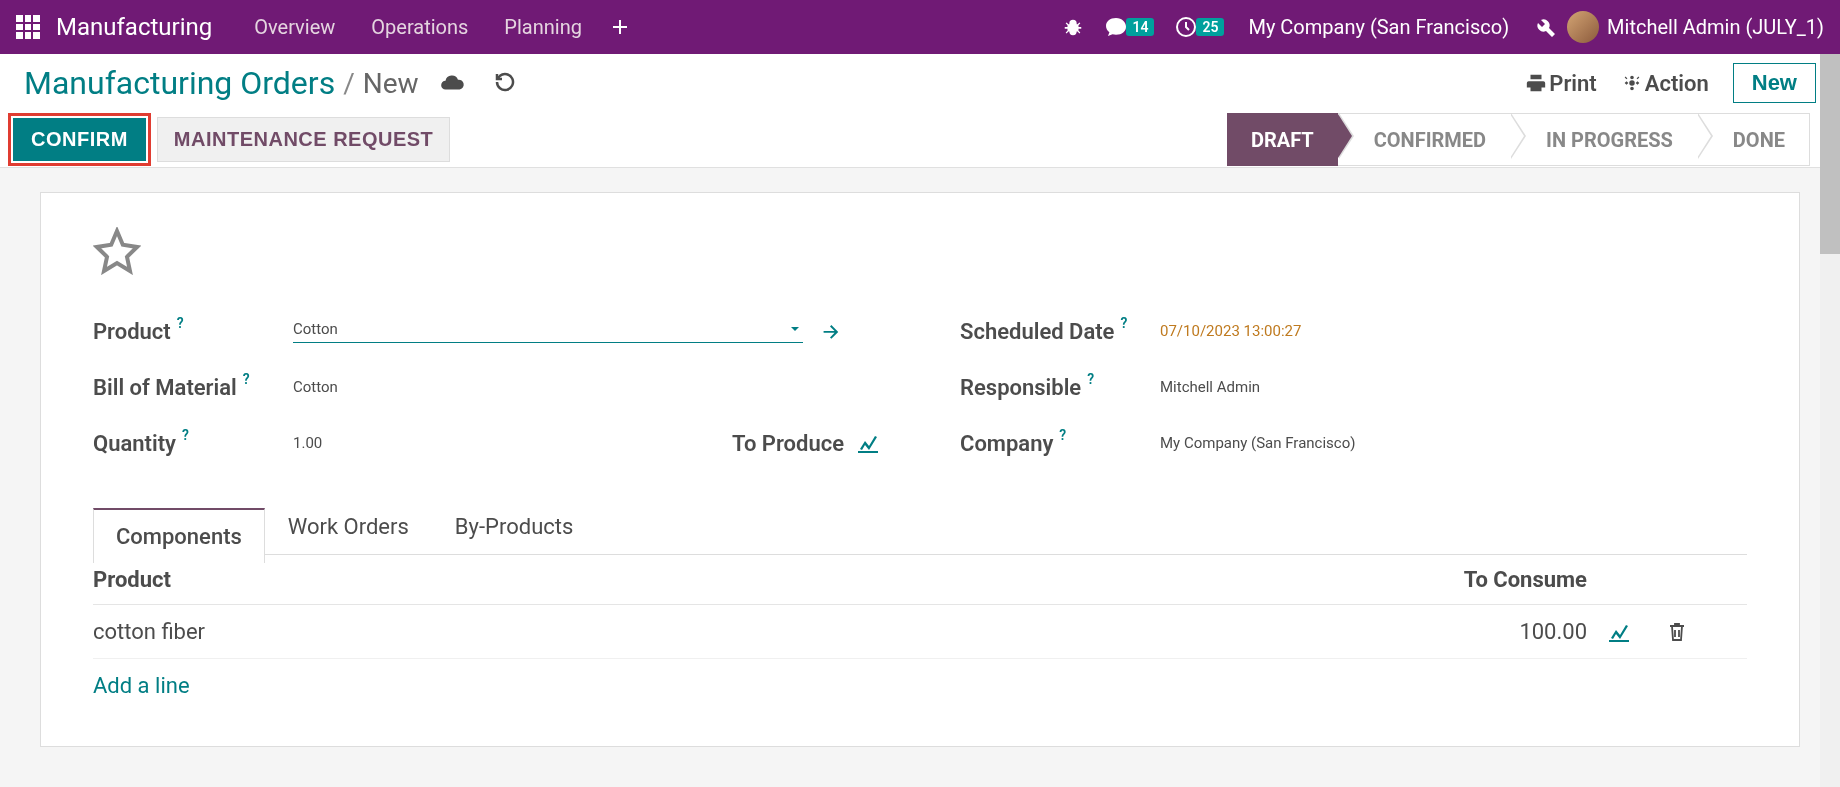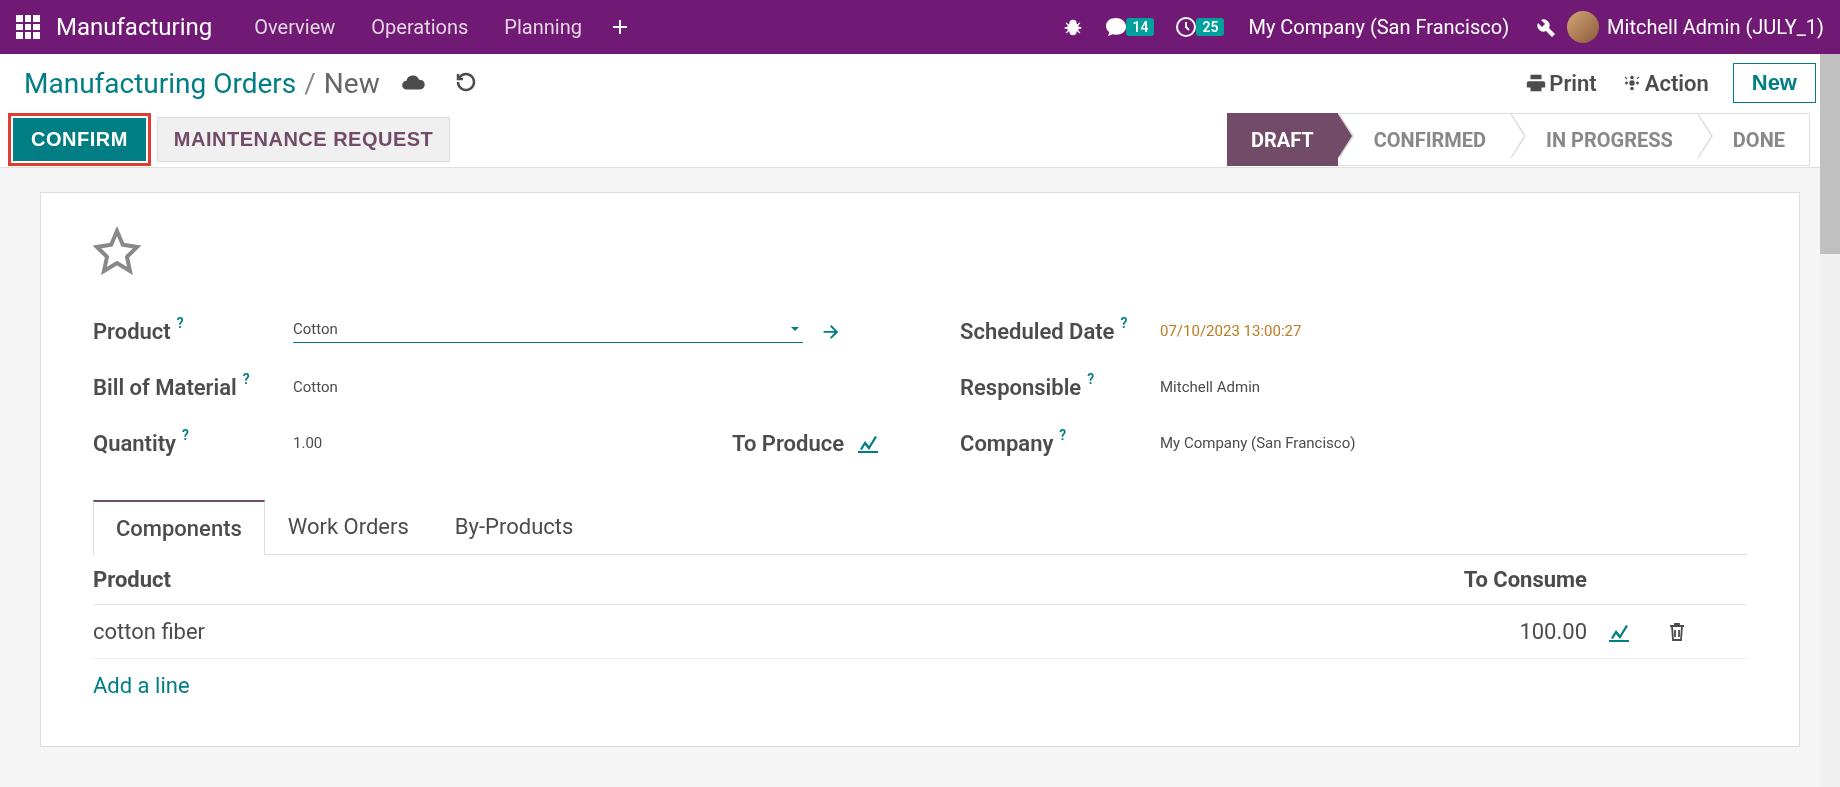--- a/index.html
+++ b/index.html
@@ -13,21 +13,21 @@
 .nav-item { font-size: 20px; color: #e5d5e0; padding: 0 18px; cursor: pointer; }
 .nav-spacer { flex: 1; }
 .nav-icon { margin: 0 10px; cursor: pointer; display: flex; align-items: center; }
 .badge { background: #00a09d; color: #fff; font-size: 14px; font-weight: 600; padding: 1px 6px; border-radius: 3px; margin-left: -2px; }
 .company-name { font-size: 20px; color: #fff; margin: 0 14px; }
 .avatar { width: 32px; height: 32px; border-radius: 50%; background: linear-gradient(135deg,#d4a574,#8b5a3c); margin-right: 8px; display:inline-block; }
 .user-name { font-size: 20px; color: #fff; }
 
 
 .breadcrumb-bar { background: #fff; height: 58px; display: flex; align-items: center; padding: 0 24px; }
-.breadcrumb-link { color: #017e84; font-size: 28px; cursor: pointer; }
+.breadcrumb-link { color: #017e84; font-size: 32px; cursor: pointer; }
 .breadcrumb-sep { color: #888; font-size: 28px; margin: 0 8px; }
 .breadcrumb-current { color: #666; font-size: 28px; }
 .breadcrumb-icons { margin-left: 20px; display: flex; gap: 28px; }
 .breadcrumb-icons svg { cursor: pointer; }
 .bc-spacer { flex: 1; }
 .print-btn, .action-btn { color: #4c4c4c; font-size: 22px; font-weight: 600; display: flex; align-items: center; gap: 2px; margin: 0 12px; cursor: pointer; }
 .new-btn { border: 1.5px solid #017e84; color: #017e84; background: #fff; font-size: 22px; font-weight: 600; padding: 6px 18px; margin-left: 12px; cursor: pointer; }
 
 
 .status-bar { background: #fff; height: 56px; display: flex; align-items: center; padding: 0 0 0 8px; border-bottom: 1px solid #e0e0e0; position: relative; }
@@ -57,21 +57,21 @@
 .form-value.required-sel { border-bottom: 1.5px solid #017e84; padding-bottom: 4px; justify-content: space-between; max-width: 510px; }
 .form-value.date-val { color: #bf7a1f; }
 .dropdown-caret { color: #017e84; cursor: pointer; }
 .ext-link { color: #017e84; margin-left: 16px; cursor: pointer; }
 .produce-label { font-size: 22px; font-weight: 600; color: #4c4c4c; margin-left: auto; margin-right: 12px; }
 .chart-icon { color: #017e84; cursor: pointer; }
 
 
 .tabs { display: flex; border-bottom: 1px solid #ddd; margin-top: 28px; }
 .tab { padding: 14px 22px; font-size: 22px; color: #4c4c4c; cursor: pointer; border: 1px solid transparent; border-bottom: none; }
-.tab.active { border-color: #ddd; border-top: 2px solid #714B67; background: #fff; position: relative; top: 1px; font-weight: 500; }
+.tab.active { border-color: #ddd; border-top: 2px solid #714B67; background: #fff; position: relative; top: 9px; font-weight: 500; }
 
 
 .comp-table { width: 100%; }
 .comp-head { display: flex; padding: 12px 0; border-bottom: 1px solid #e5e5e5; font-size: 22px; font-weight: 700; color: #4c4c4c; }
 .col-product { flex: 1; }
 .col-consume { width: 200px; text-align: right; }
 .col-chart { width: 80px; }
 .col-trash { width: 80px; text-align: right; }
 .comp-row { display: flex; padding: 14px 0; font-size: 22px; color: #4c4c4c; align-items: center; border-bottom: 1px solid #f0f0f0; }
 .add-line { color: #017e84; font-size: 22px; padding: 14px 0; cursor: pointer; }

